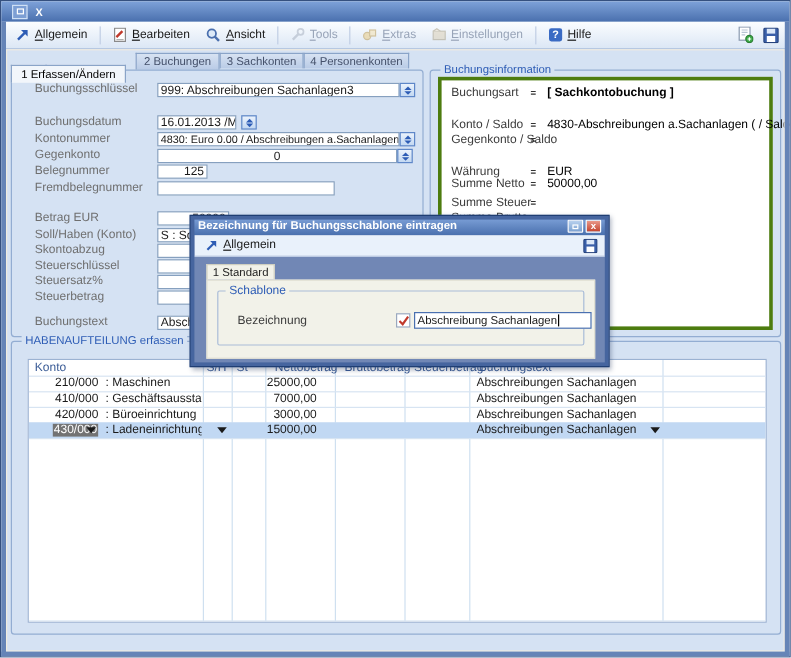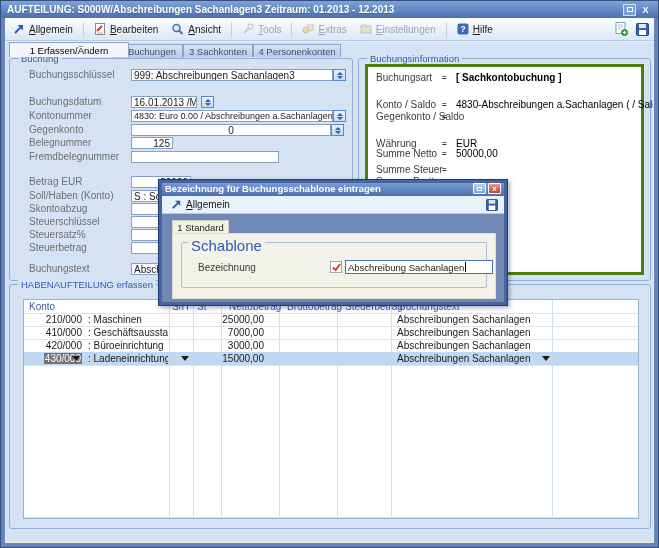--- a/index.html
+++ b/index.html
@@ -110,39 +110,38 @@
                  background:#e9f1fb; border-bottom:1px solid #b8c8e0;
                  display:flex; align-items:center; padding:0 6px; }
   .dlg-tab { position:absolute; left:13px; top:40px; width:57px; height:13px;
              background:#f2f2e9; border:1px solid #d0cfc0; border-bottom:none;
              display:flex; align-items:center; justify-content:center; color:#222; font-size:9.5px; }
   .dlg-panel { position:absolute; left:13px; top:53px; width:324px; height:66px;
                background:#f2f2e9; border:1px solid #e0dfd2; }
   .dlg-group { position:absolute; left:8px; top:8px; right:8px; height:46px;
                border:1px solid #a9bcd8; border-radius:2px; }
   .dlg-group .gt { position:absolute; top:-6px; left:6px; background:#f2f2e9; padding:0 3px;
-                   color:#2d5cb5; font-size:15px; }
+                   color:#2d5cb5; font-size:10px; }
   .dlg-row { position:absolute; left:0; top:17px; width:100%; height:14px; }
   .dlg-row .bl { position:absolute; left:16px; top:2px; color:#3c3c3c; }
   .editicon { position:absolute; left:148px; top:1px; width:12px; height:12px;
               background:#fff; border:1px solid #9aa8be; display:flex; align-items:center; justify-content:center; }
   .dlg-input { position:absolute; left:163px; top:0px; width:148px; height:14px;
                background:#fff; border:1px solid #4a70b0; display:flex; align-items:center;
                padding:0 2px; font-size:9.5px; white-space:nowrap; overflow:hidden; }
   .caret { width:1px; height:10px; background:#000; margin-left:1px; }
 
   svg { display:block; }
 </style>
 </head>
 <body>
 
 <div class="win">
 
   <div class="titlebar">
-    <span class="t">AUFTEILUNG: S000W/Abschreibungen Sachanlagen3 Zeitraum: 01.2013 - 12.2013</span>
     <span class="winbtn restore">
         <i></i>
       </span>
     <span class="winbtn">X</span>
   </div>
 
   <div class="toolbar">
     <span class="menuitem">
       <span>
           <svg width="12" height="12" viewBox="0 0 12 12">
@@ -223,21 +222,21 @@
       <span>
           <svg width="13" height="13" viewBox="0 0 13 13">
             <rect x="0.5" y="0.5" width="12" height="12" rx="1" fill="#3a5fa8" stroke="#27437c"></rect>
             <rect x="3" y="1" width="7" height="4" fill="#dce8f8"></rect>
             <rect x="3" y="7" width="7" height="5" fill="#fff"></rect>
           </svg>
         </span>
     </span>
   </div>
 
-  <div class="tab active" style="left:8px; top:41px; width:120px; height:15px;align-items:center;">
+  <div class="tab active" style="left:8px; top:53px; width:96px; height:15px;align-items:center;">
       <span>1 Erfassen/Ändern</span>
     </div>
   <div class="tab inactive" style="left:112px; top:43px; width:70px; height:14px;">
       <span>2 Buchungen</span>
     </div>
   <div class="tab inactive" style="left:182px; top:43px; width:70px; height:13px;">
       <span>3 Sachkonten</span>
     </div>
   <div class="tab inactive" style="left:252px; top:43px; width:88px; height:13px;">
       <span>4 Personenkonten</span>

